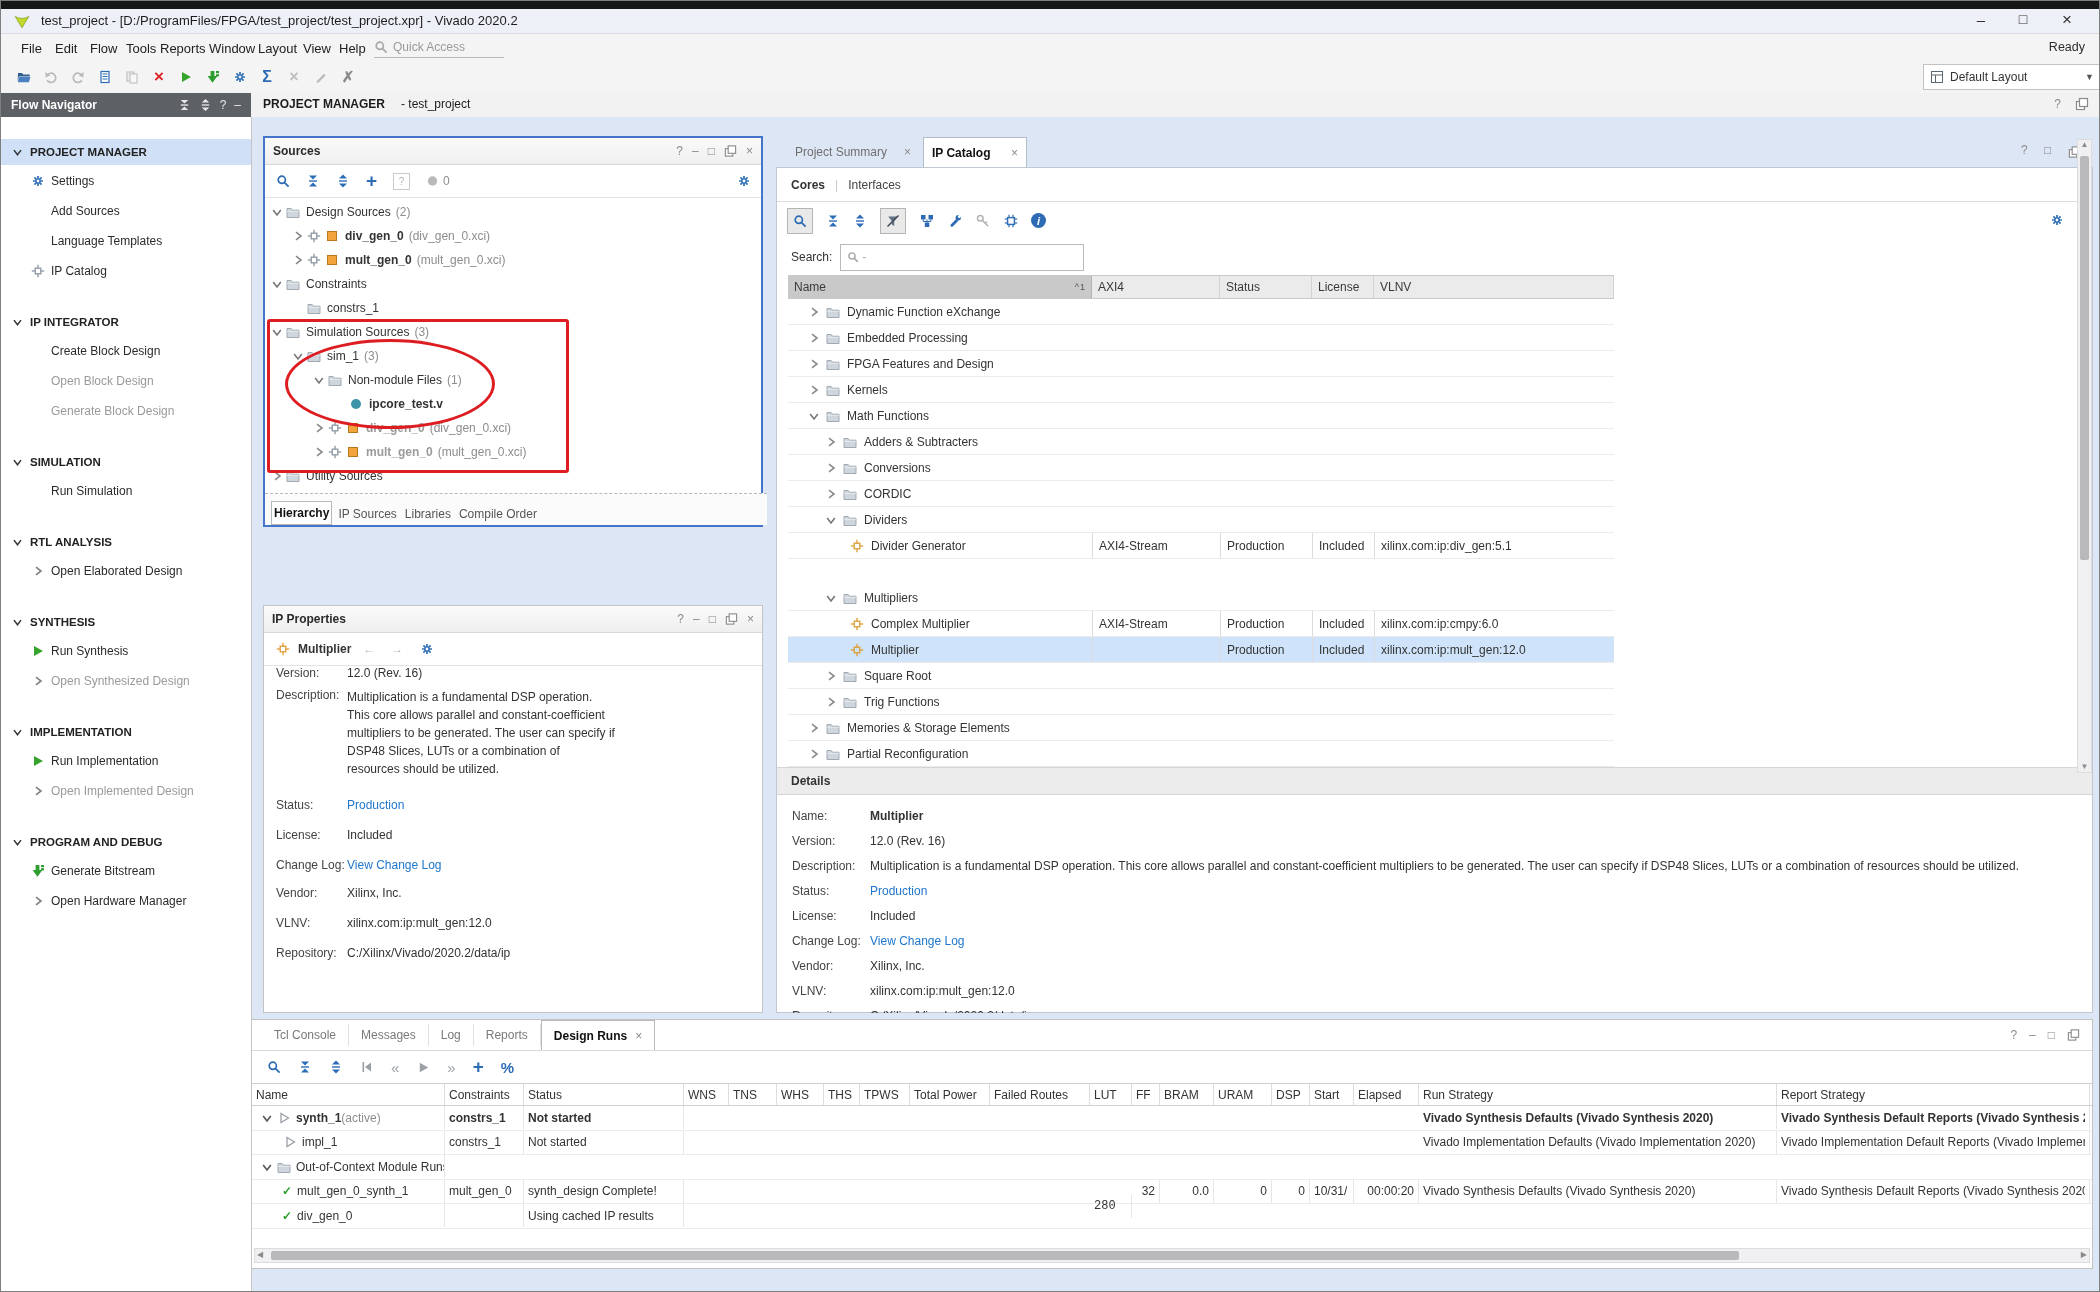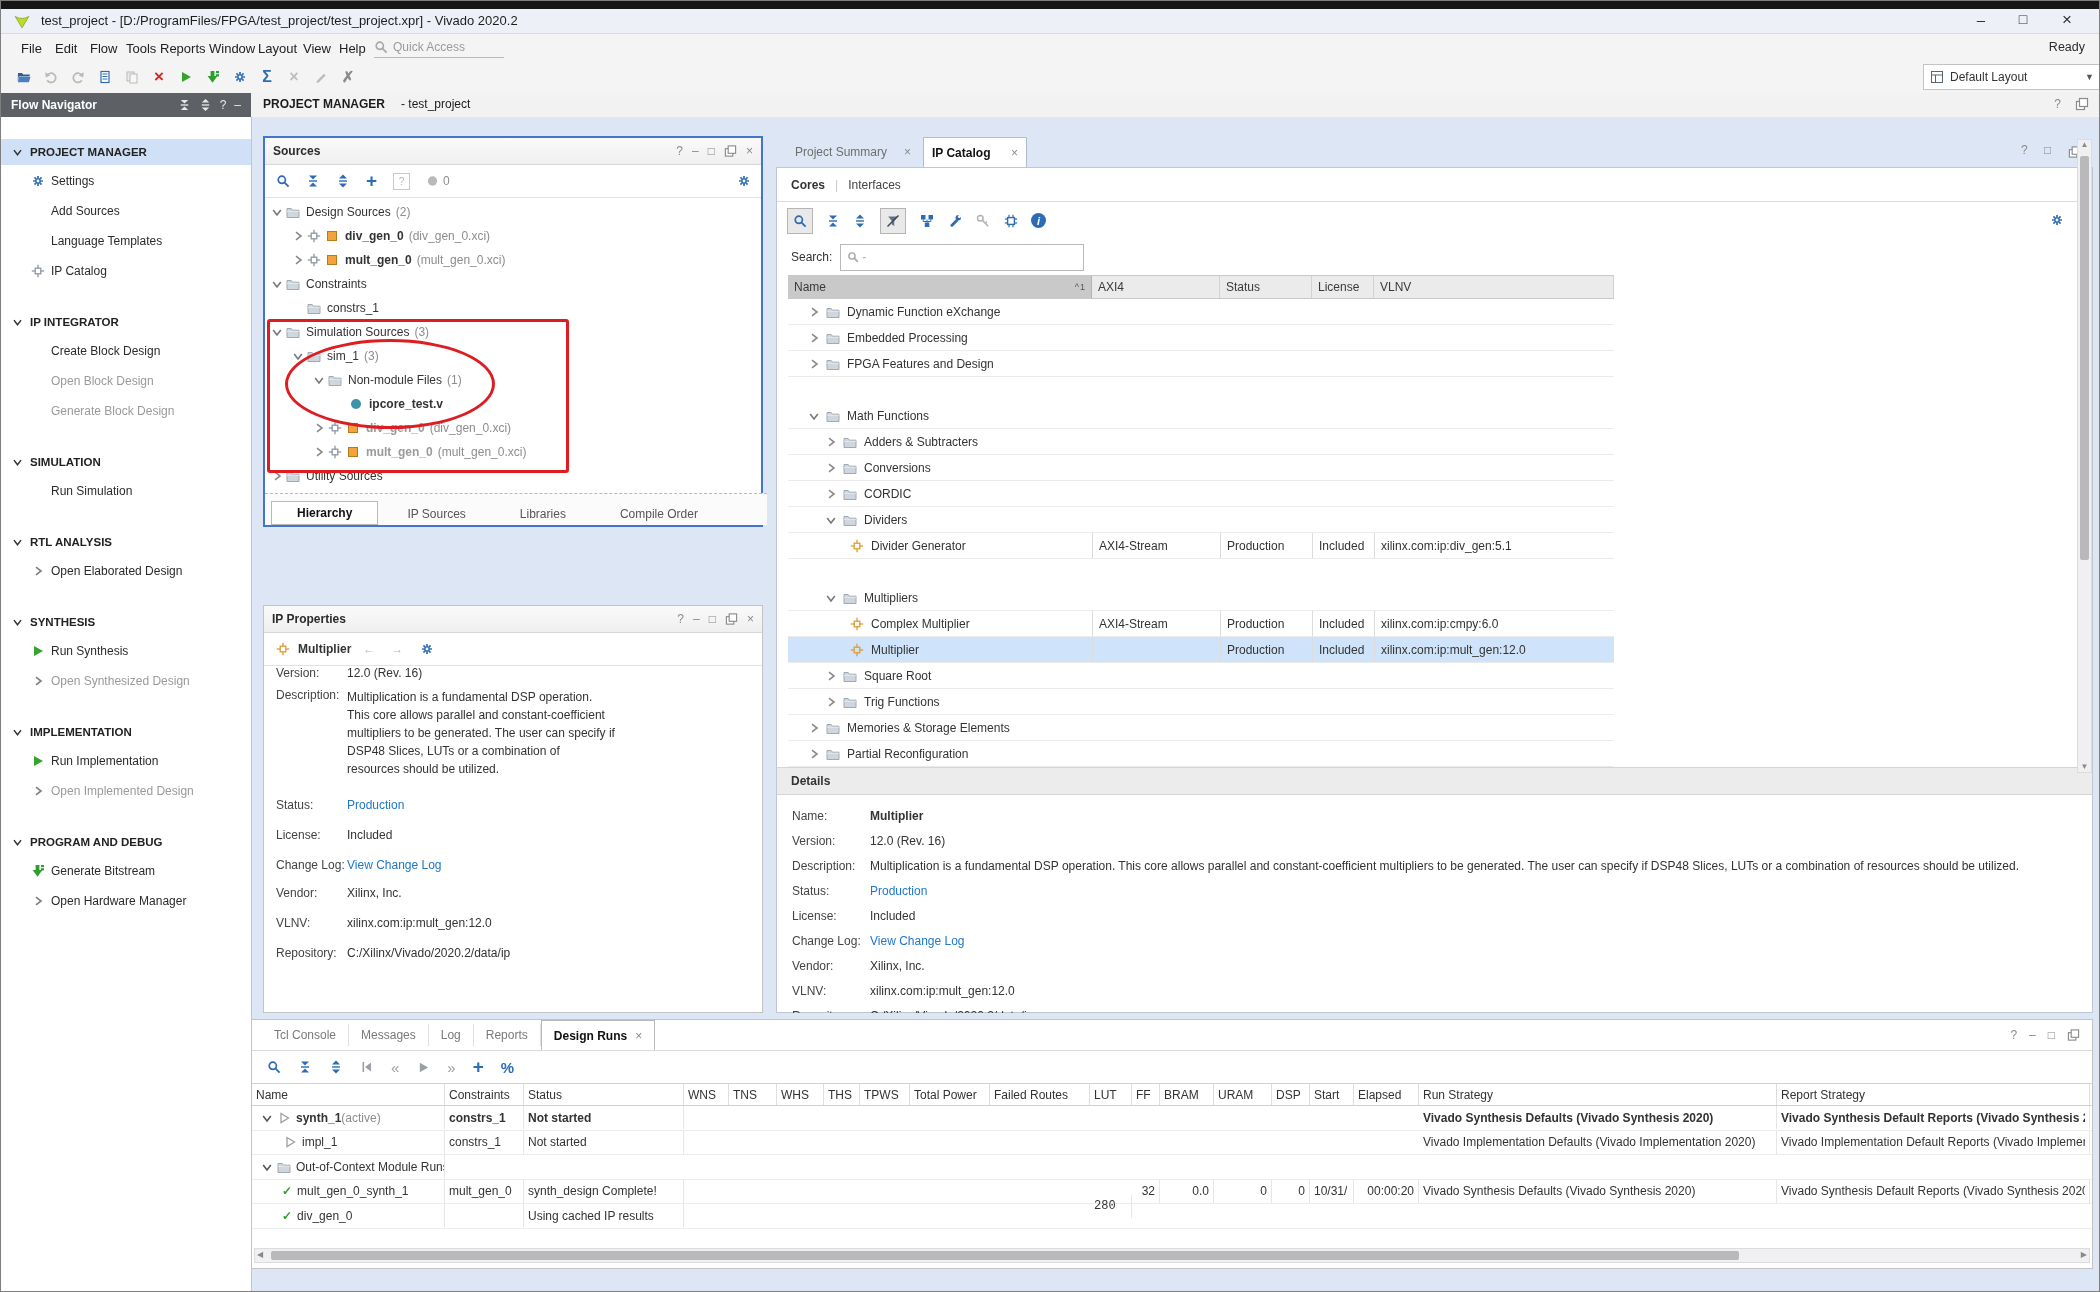--- a/index.html
+++ b/index.html
@@ -23,21 +23,21 @@
   #dockbg{position:absolute;left:250px;top:116px;width:1850px;height:1176px;background:#dde6f4;}
   #flownav{position:absolute;left:0;top:116px;width:250px;height:1176px;background:#ffffff;border-right:1px solid #c6c6c6;}
   .navsec-title{position:absolute;left:0;width:250px;height:26px;display:flex;align-items:center;font-weight:bold;color:#222;font-size:11.5px;}
   .navitem{position:absolute;left:0;width:250px;height:24px;display:flex;align-items:center;color:#2b2b2b;}
   .panel{position:absolute;background:#fff;border:1px solid #c3c3c3;box-sizing:border-box;}
   .phead{height:26px;background:linear-gradient(#fafafa,#efefef);border-bottom:1px solid #d8d8d8;display:flex;align-items:center;padding:0 8px;font-weight:bold;color:#2b2b2b;}
   .phead .sp{flex:1;}
   .hicon{color:#8a8a8a;font-size:12px;margin-left:9px;font-weight:normal;}
   .srcrow{position:absolute;display:flex;align-items:center;height:24px;}
   .tabbar{position:absolute;display:flex;align-items:flex-end;}
-  .tabsm{padding:4px 25px;color:#555;}
+  .tabsm{padding:4px 2px;color:#555;}
   .tabsm.active{background:#fff;border:1px solid #b9b9b9;font-weight:bold;color:#111;}
   .fieldlabel{color:#444;}
   .catrow{position:absolute;left:11px;width:826px;height:26px;border-bottom:1px solid #ebebeb;display:flex;box-sizing:border-box;}
   .catcell{height:100%;display:flex;align-items:center;overflow:hidden;white-space:nowrap;box-sizing:border-box;}
   .hdrcell{background:#ebebeb;border-right:1px solid #d2d2d2;padding-left:6px;color:#3a3a3a;}
   .drow-cell{position:absolute;top:0;height:100%;display:flex;align-items:center;overflow:hidden;white-space:nowrap;box-sizing:border-box;border-right:1px solid #e6e6e6;padding:0 4px;}
   .scroll-track{background:#f0f0f2;border:1px solid #dcdcdc;box-sizing:border-box;}
   .scroll-thumb{background:#b9b9bc;border-radius:2px;}
   .annot{position:absolute;border:3px solid #dd1d21;pointer-events:none;}
 </style>
@@ -893,20 +893,36 @@
               </span>
               <span class="icon" style="margin-left: 3px;">
                 <svg width="14" height="14" viewBox="0 0 14 14">
                   <path d="M1,3.5 h4.2 l1.2,1.7 h6.6 v7.3 h-12 z" fill="#cfd6dd" stroke="#98a1ab" stroke-width="0.9"></path>
                   <path d="M1,6.3 h12" stroke="#e8ecf0" stroke-width="0.9"></path>
                 </svg>
               </span>
               <span style="margin-left: 5px;">FPGA Features and Design</span>
             </div>
           </div>
+          <div class="catrow" style="top: 78px;">
+            <div class="catcell" style="width: 304px; padding-left: 18px; box-sizing: border-box;">
+              <span class="icon" style="width: 15px; height: 15px;">
+                <svg width="14" height="14" viewBox="0 0 14 14">
+                  <polyline points="5,3.2 10,7 5,10.8" fill="none" stroke="#8a8a8a" stroke-width="1.6"></polyline>
+                </svg>
+              </span>
+              <span class="icon" style="margin-left: 3px;">
+                <svg width="14" height="14" viewBox="0 0 14 14">
+                  <path d="M1,3.5 h4.2 l1.2,1.7 h6.6 v7.3 h-12 z" fill="#cfd6dd" stroke="#98a1ab" stroke-width="0.9"></path>
+                  <path d="M1,6.3 h12" stroke="#e8ecf0" stroke-width="0.9"></path>
+                </svg>
+              </span>
+              <span style="margin-left: 5px;">Kernels</span>
+            </div>
+          </div>
           <div class="catrow" style="top: 104px;">
             <div class="catcell" style="width: 304px; padding-left: 18px; box-sizing: border-box;">
               <span class="icon" style="width: 15px; height: 15px;">
                 <svg width="14" height="14" viewBox="0 0 14 14">
                   <polyline points="3.2,5 7,10 10.8,5" fill="none" stroke="#777" stroke-width="1.6"></polyline>
                 </svg>
               </span>
               <span class="icon" style="margin-left: 3px;">
                 <svg width="14" height="14" viewBox="0 0 14 14">
                   <path d="M1,3.5 h4.2 l1.2,1.7 h6.6 v7.3 h-12 z" fill="#cfd6dd" stroke="#98a1ab" stroke-width="0.9"></path>

